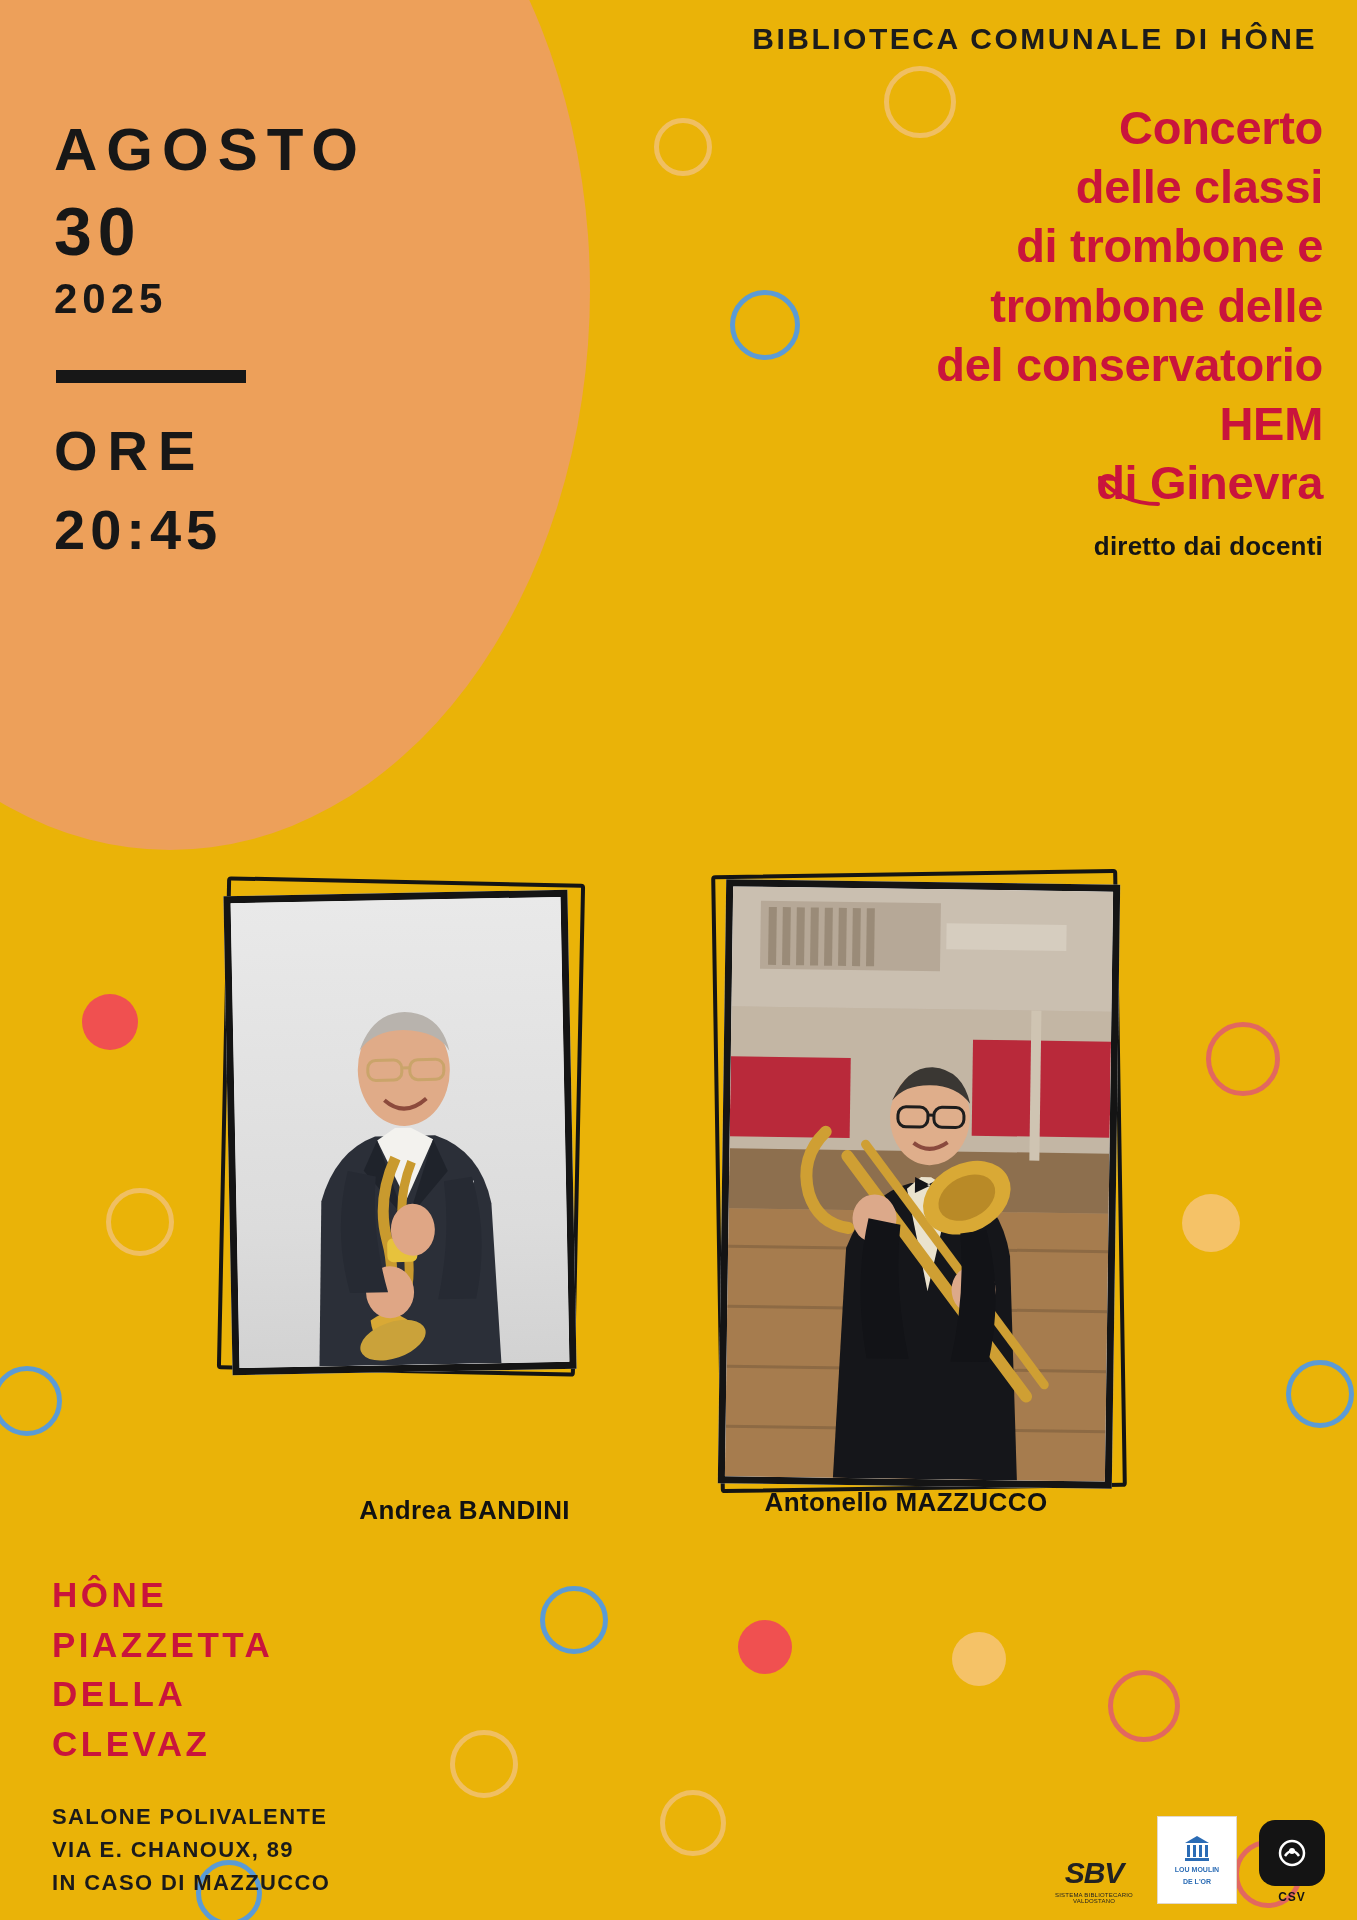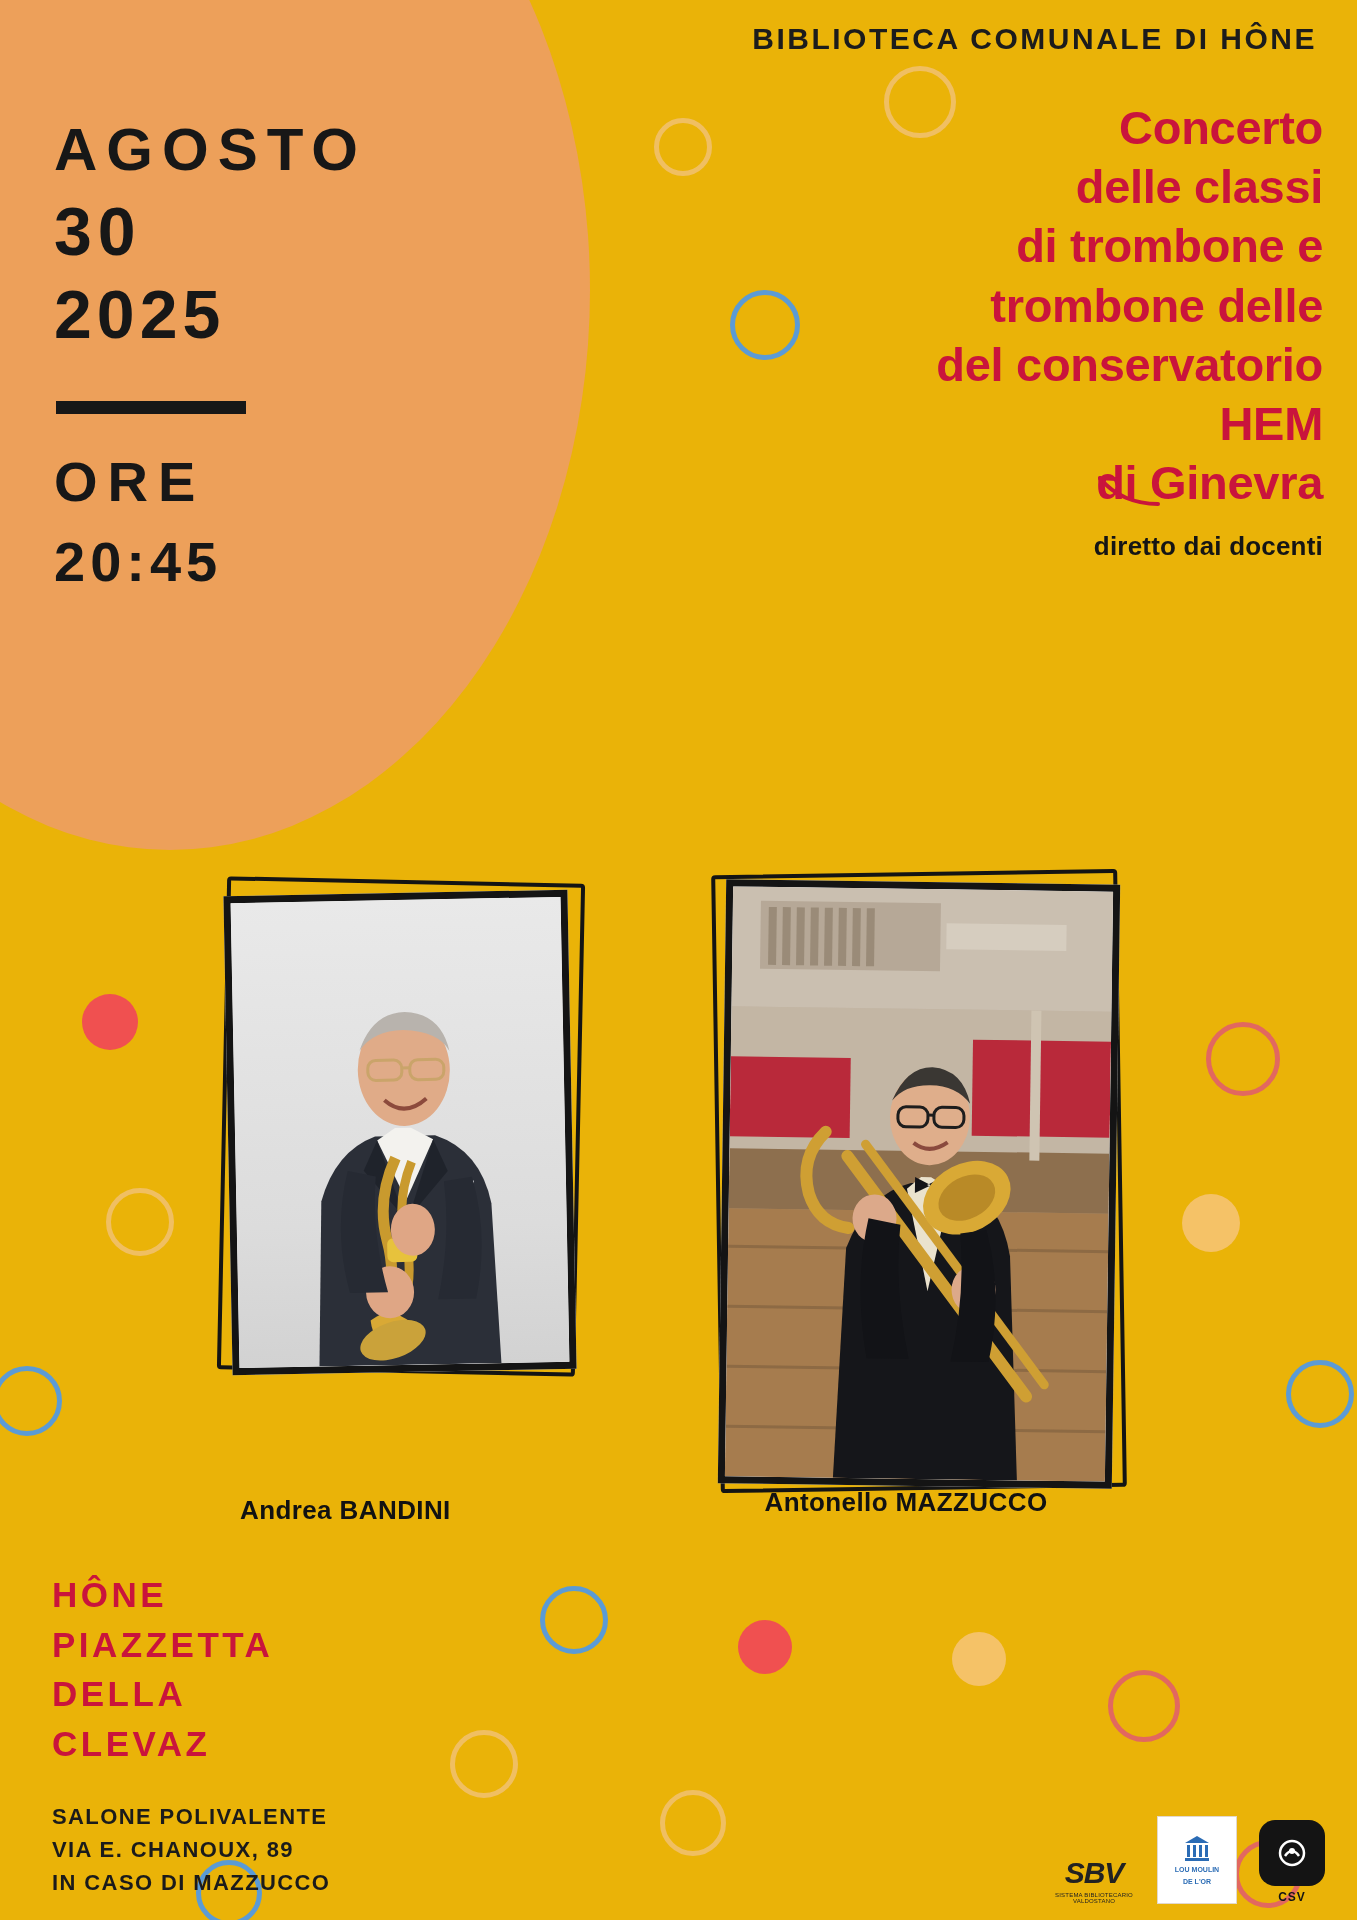--- a/index.html
+++ b/index.html
@@ -64,21 +64,21 @@
     line-height: 1.08;
   }
   .date-day {
     font-size: 68px;
     font-weight: bold;
     letter-spacing: 6px;
     line-height: 1.25;
     margin-top: 6px;
   }
   .date-year {
-    font-size: 68px;
+    font-size: 42px;
     font-weight: bold;
     letter-spacing: 5px;
     line-height: 1.2;
   }
   .divider {
     width: 190px;
     height: 13px;
     background: #171717;
     margin: 46px 0 34px 2px;
   }
@@ -173,21 +173,21 @@
     transform: rotate(-0.9deg);
   }
 
   .caption {
     position: absolute;
     font-size: 26px;
     font-weight: bold;
     color: #121212;
     letter-spacing: 0.4px;
   }
-  .caption1 { left: 240px; top: 1495px; width: 330px; text-align: left; }
+  .caption1 { left: 240px; top: 1495px; width: 330px; text-align: right; }
   .caption2 { left: 710px; top: 1487px; width: 392px; text-align: center; }
 
   
   .venue {
     position: absolute;
     left: 52px;
     top: 1570px;
     color: #c9143c;
     font-size: 35px;
     font-weight: bold;

